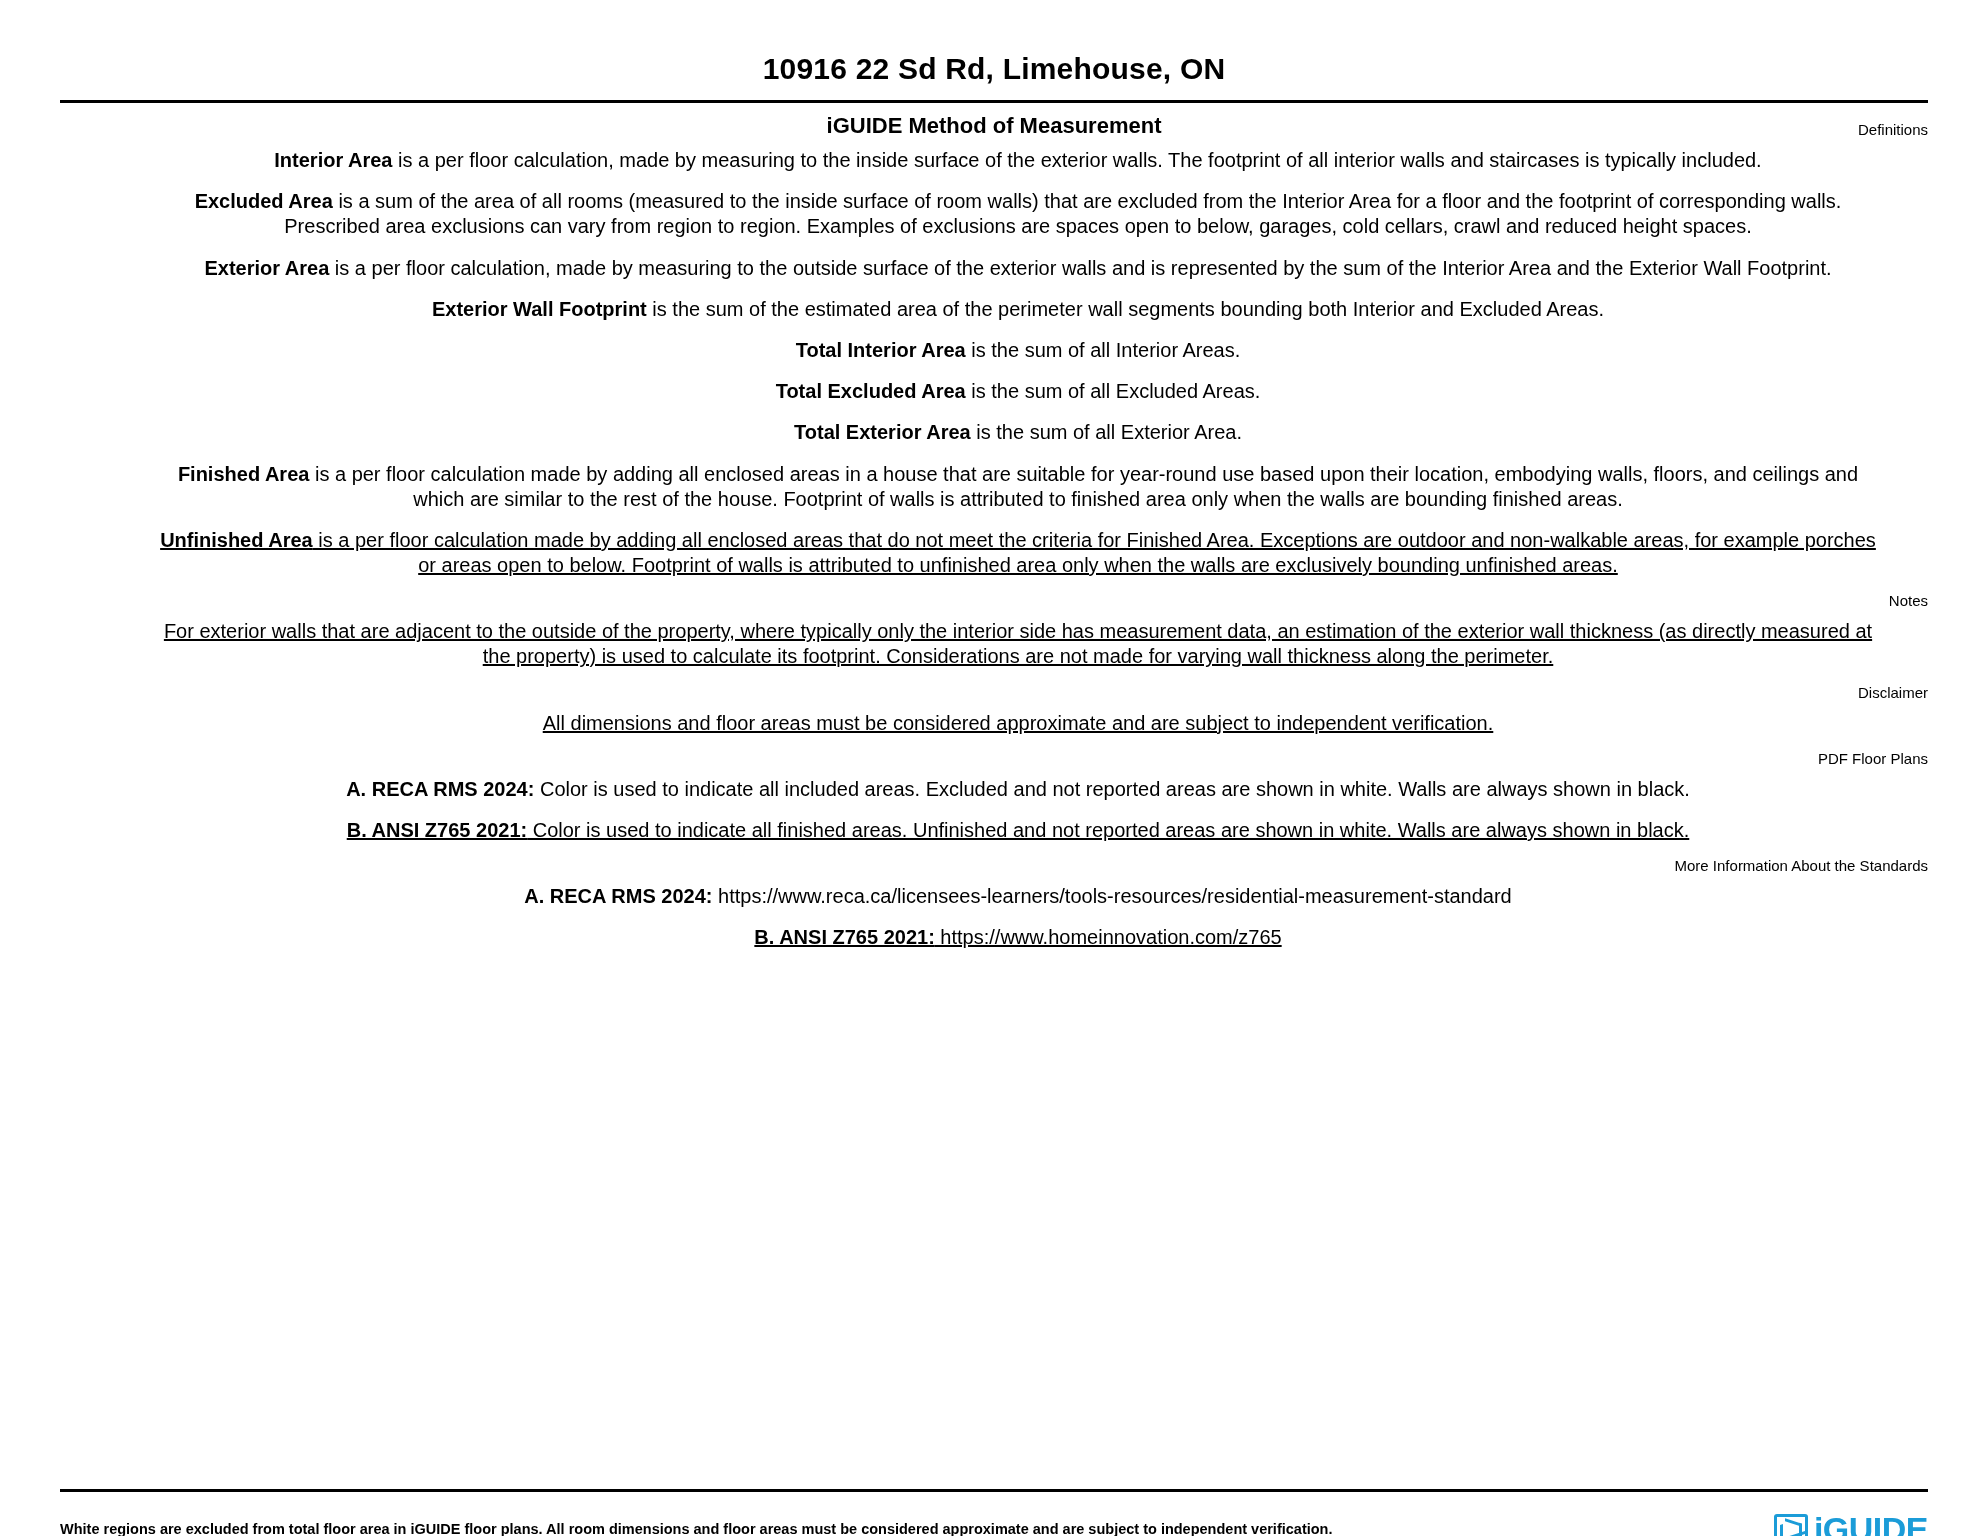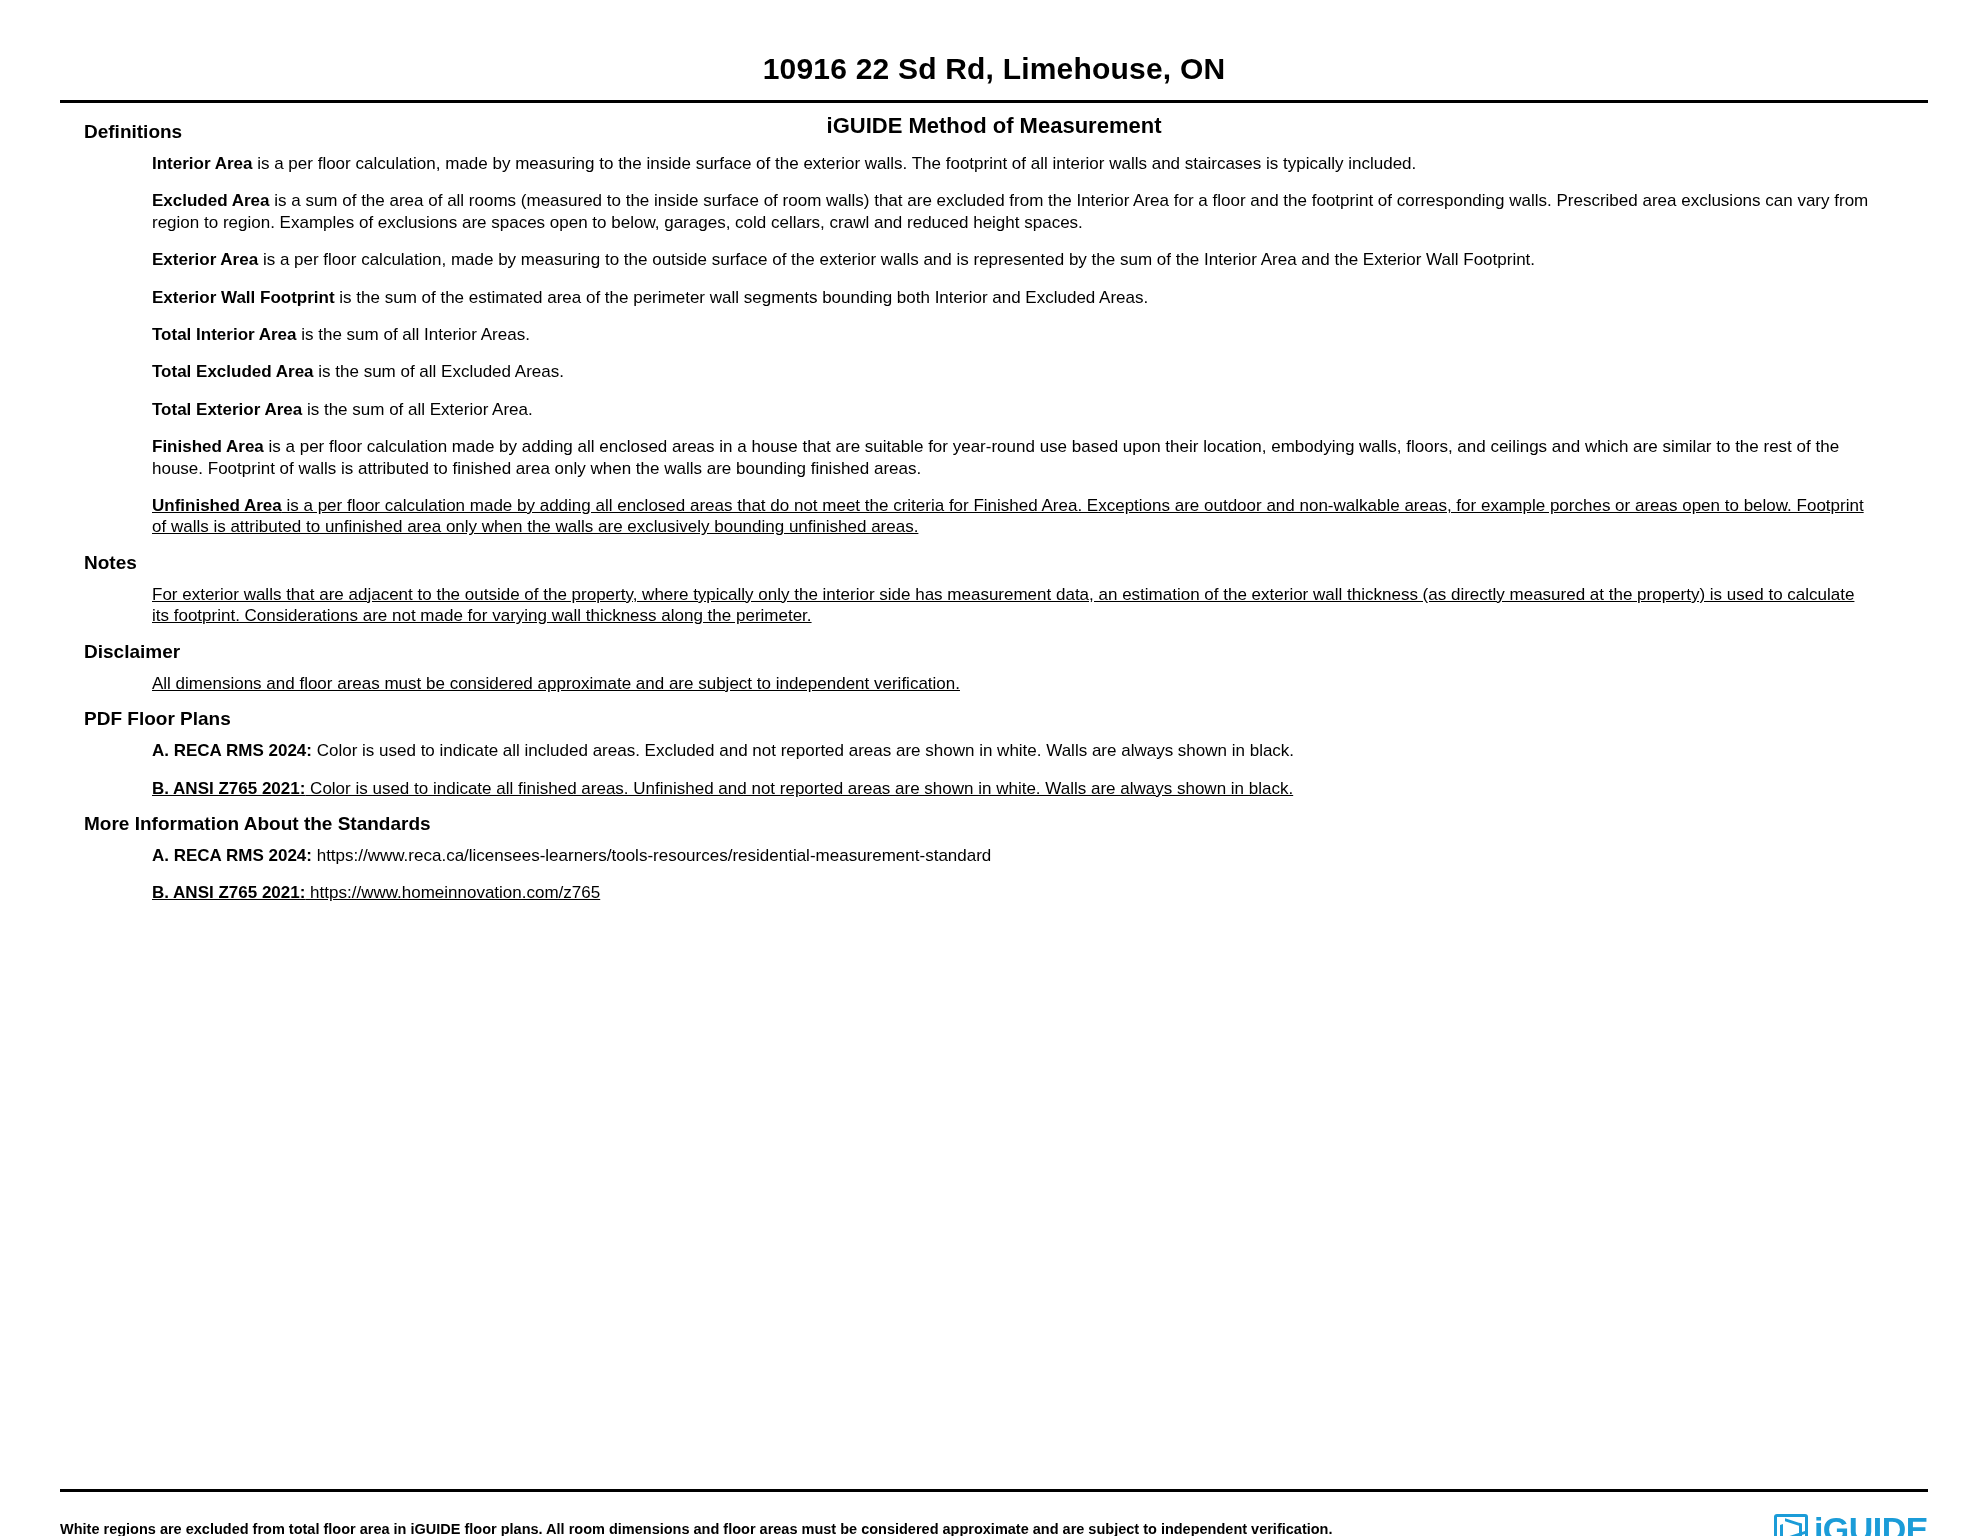--- a/index.html
+++ b/index.html
@@ -35,38 +35,39 @@
     margin: 0 0 0 0;
   }
   .subtitle {
     text-align: center;
     font-size: 22px;
     font-weight: bold;
     margin-top: 10px;
     margin-bottom: 0;
   }
   .section-head {
-    font-size: 19px;
-    font-weight: bold;
+    font-size: 15px;
+    font-weight: normal;
     margin-top: 14px;
     margin-bottom: 10px;
     padding-left: 24px;
+    text-align: right;
   }
   .section-head.first {
     margin-top: -18px;
   }
   .body-block {
     padding-left: 92px;
     padding-right: 52px;
   }
   p.para {
-    font-size: 17px;
+    font-size: 20px;
     line-height: 1.26;
-    margin: 0 0 16px 0;
-    text-align: left;
+    margin: 0 0 16px 8px;
+    text-align: center;
   }
   p.para:last-child {
     margin-bottom: 0;
     text-decoration: underline;
   }
   .term {
     font-weight: bold;
   }
   .lbl {
     font-weight: bold;

